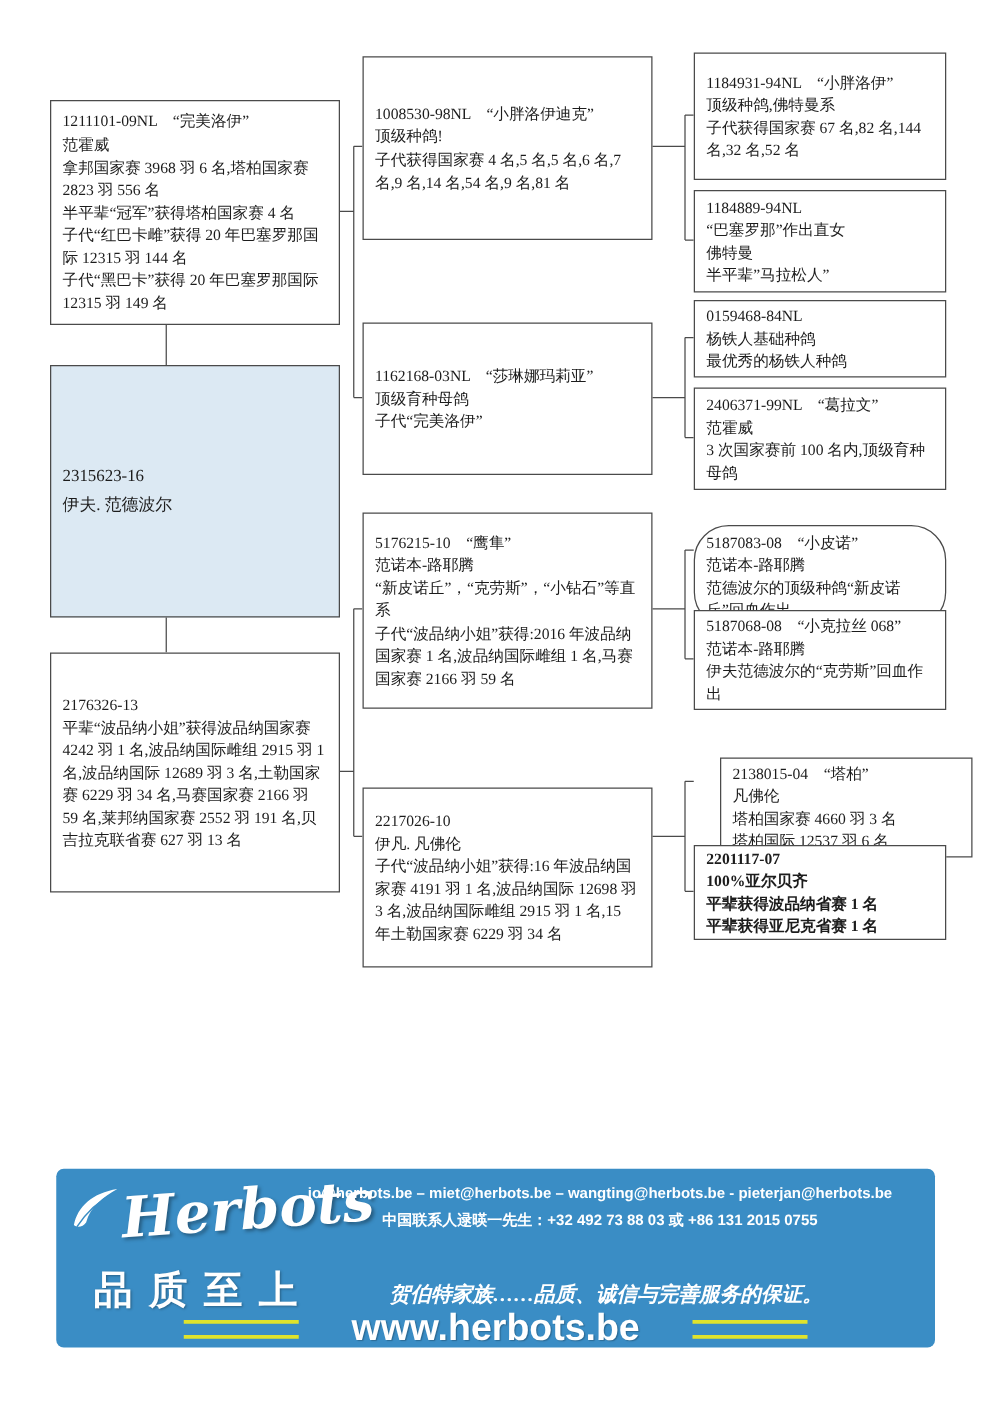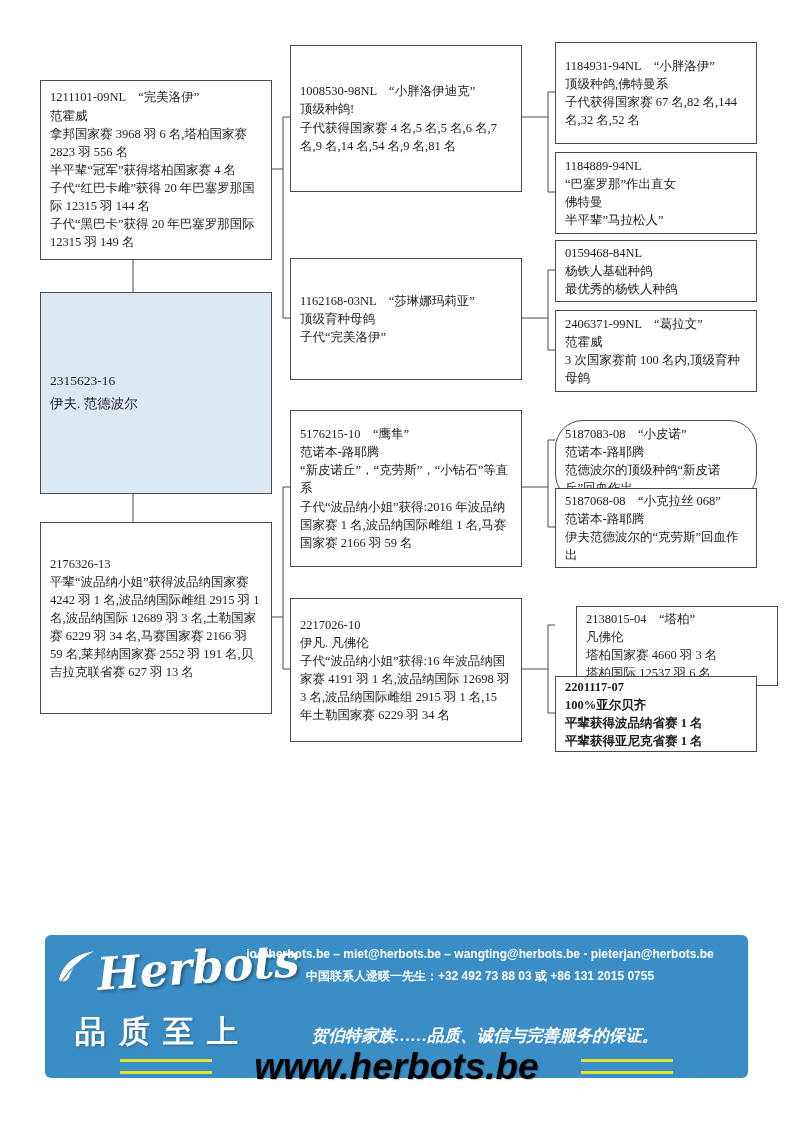--- a/index.html
+++ b/index.html
@@ -21,22 +21,22 @@
   .slogan{position:absolute;left:30px;top:76px;font-size:31px;font-weight:bold;
           letter-spacing:13px;text-shadow:1px 1px 2px rgba(0,0,0,.3);white-space:nowrap;}
   .contact{position:absolute;left:170px;top:9px;width:530px;text-align:center;
            font-family:"Liberation Sans","DejaVu Sans",sans-serif;font-weight:bold;
            font-size:12px;line-height:1.8;white-space:nowrap;}
   .tagline{position:absolute;left:180px;top:90px;width:520px;text-align:center;
            font-size:16.5px;font-weight:bold;font-style:italic;white-space:nowrap;}
   .urlrow{position:absolute;left:0;top:113px;width:100%;display:flex;align-items:center;
           justify-content:center;gap:42px;}
   .rule{width:92px;height:9px;border-top:3px solid #dfe32c;border-bottom:3px solid #dfe32c;}
-  .url{font-family:"Liberation Sans","DejaVu Sans",sans-serif;font-weight:bold;font-style:italic;
-       font-size:37px;color:#000000;line-height:1;text-shadow:1px 1px 1px rgba(0,0,0,.25);}
+  .url{font-family:"Liberation Sans","DejaVu Sans",sans-serif;font-weight:bold;
+       font-size:30px;color:#ffffff;line-height:1;text-shadow:1px 1px 1px rgba(0,0,0,.25);}
 </style>
 </head>
 <body>
 
 <div class="page">
 
   <svg class="connectors" width="793" height="1122">
     <path d="M133 258 V292 M133 492 V522
              M270 169 H283 M283 117 V318 M283 117 H290 M283 318 H290
              M270 617 H283 M283 487 V669 M283 487 H290 M283 669 H290
@@ -77,21 +77,21 @@
 子代“完美洛伊”</div>
   </div>
 
   <div class="box" style="left:290px;top:410px;width:230px;height:155px;justify-content:center;">
     <div class="box-text">5176215-10　“鹰隼”
 范诺本-路耶腾
 “新皮诺丘”，“克劳斯”，“小钻石”等直系
 子代“波品纳小姐”获得:2016 年波品纳国家赛 1 名,波品纳国际雌组 1 名,马赛国家赛 2166 羽 59 名</div>
   </div>
 
-  <div class="box" style="left:290px;top:598px;width:230px;height:142px;">
+  <div class="box" style="left:290px;top:630px;width:230px;height:142px;">
     <div class="box-text">2217026-10
 伊凡. 凡佛伦
 子代“波品纳小姐”获得:16 年波品纳国家赛 4191 羽 1 名,波品纳国际 12698 羽 3 名,波品纳国际雌组 2915 羽 1 名,15 年土勒国家赛 6229 羽 34 名</div>
   </div>
 
   <div class="box" style="left:555px;top:42px;width:200px;height:100px;">
     <div class="box-text">1184931-94NL　“小胖洛伊”
 顶级种鸽,佛特曼系
 子代获得国家赛 67 名,82 名,144 名,32 名,52 名</div>
   </div>

